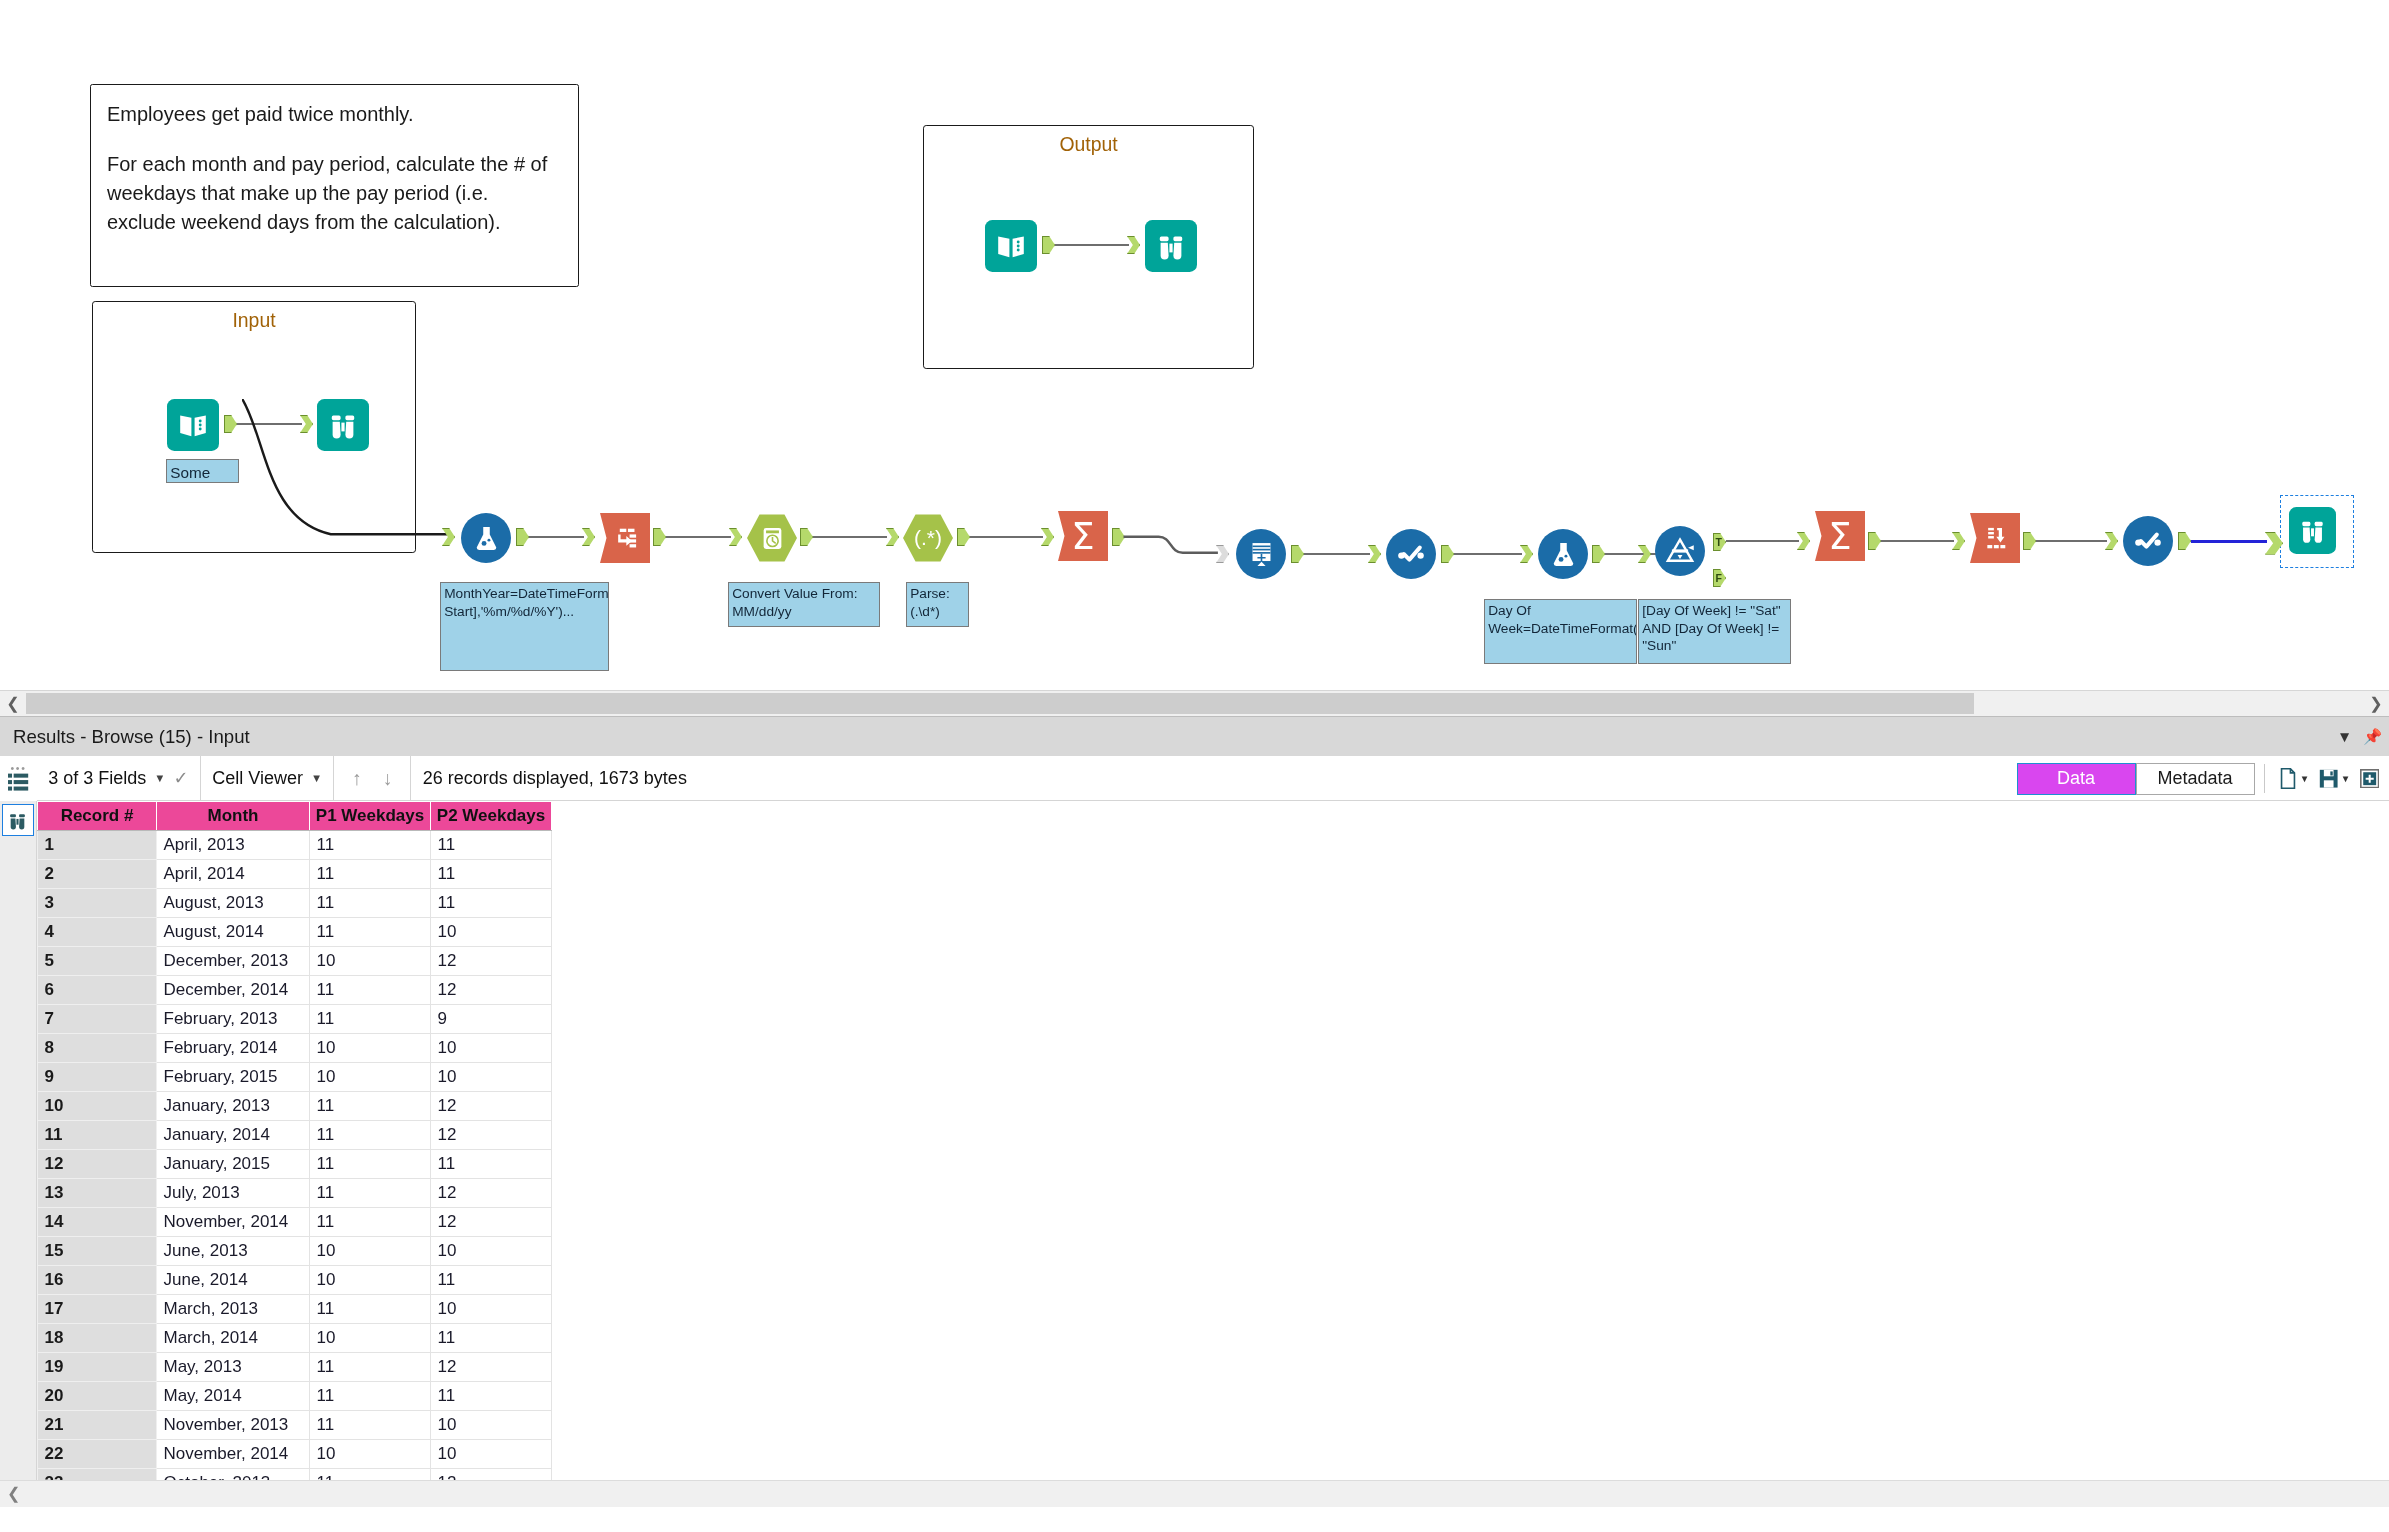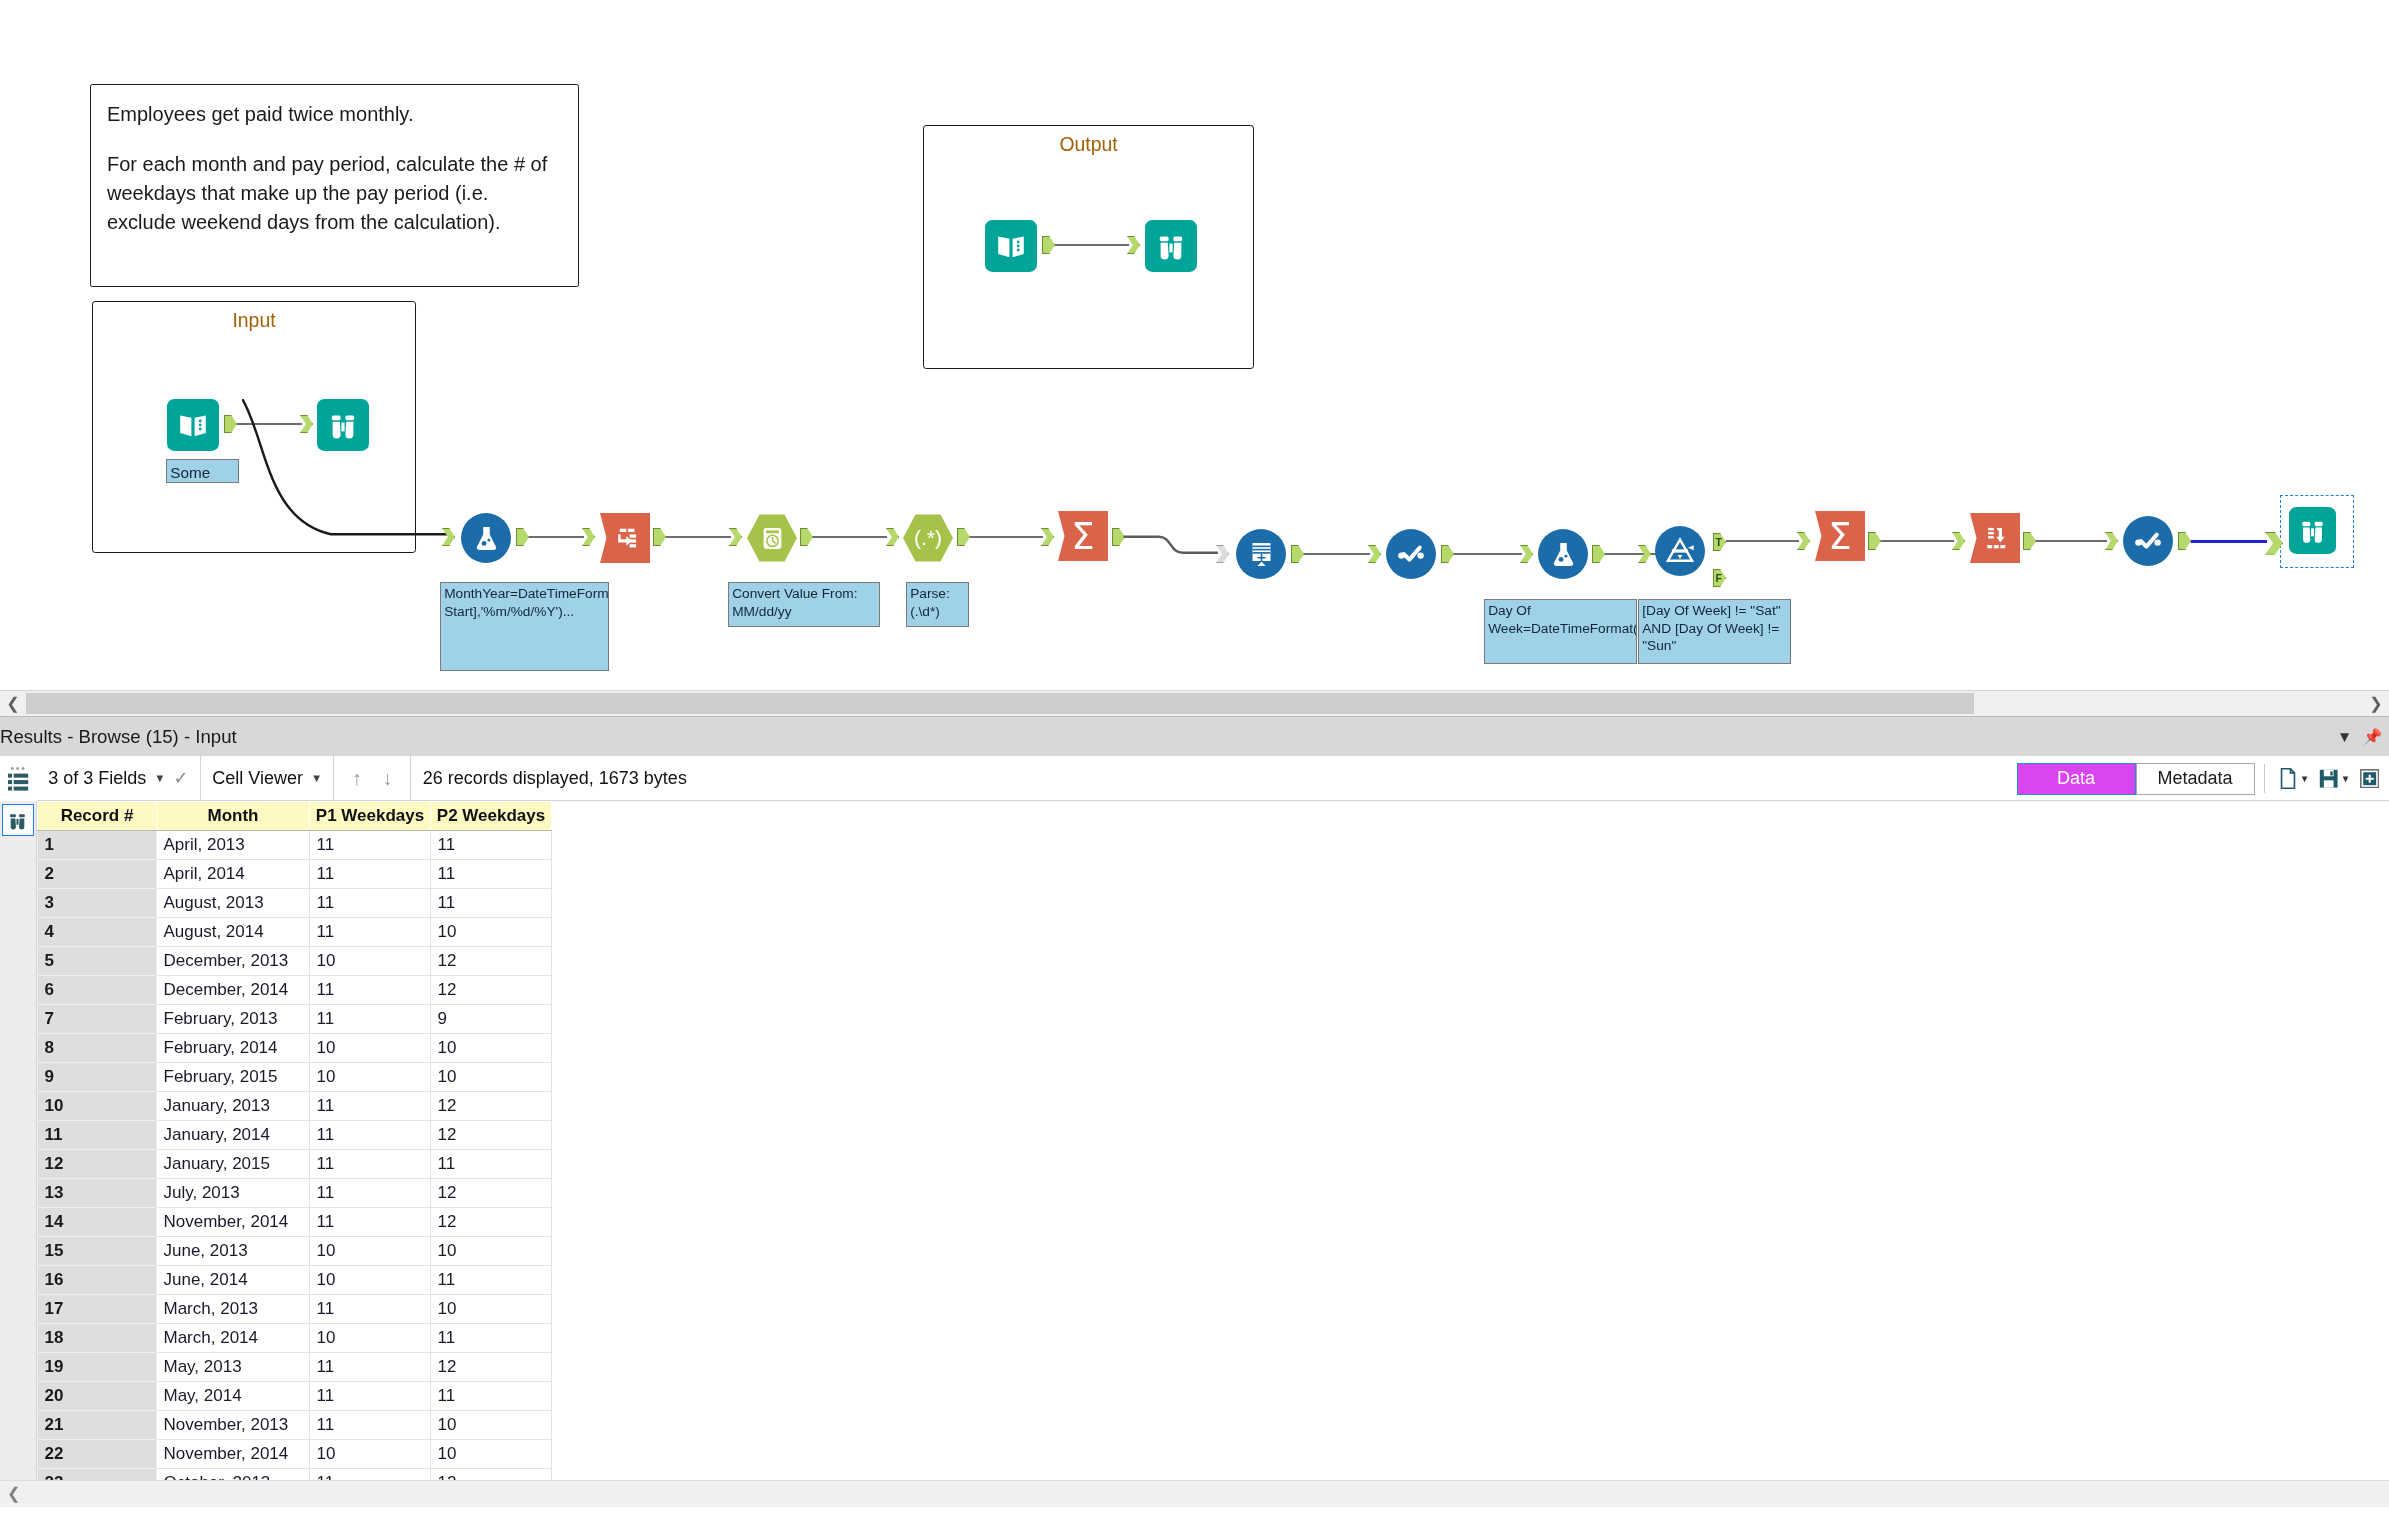--- a/index.html
+++ b/index.html
@@ -140,21 +140,21 @@
     position: absolute;
     left: 0; top: 716px;
     width: 2389px; height: 817px;
     background: #ffffff;
     border-top: 0.8px solid #bdbdbd;
   }
   #results-header {
     height: 39px;
     background: #d8d8d8;
     display: flex; align-items: center;
-    padding-left: 0;
+    padding-left: 13px;
     font-size: 18.6px;
     color: #1a1a1a;
     position: relative;
   }
   #results-header .hdr-icons {
     position: absolute; right: 6.5px; top: 0;
     height: 39px; display: flex; align-items: center; gap: 11.3px;
   }
   .hdr-icon { color: #333; font-size: 15.3px; cursor: default; }
 
@@ -223,21 +223,21 @@
     flex: 1;
     overflow: hidden;
     position: relative;
   }
   table.results {
     border-collapse: collapse;
     table-layout: fixed;
     font-size: 17px;
   }
   table.results th {
-    background: #fef9c3;
+    background: #ec4899;
     border: 0.8px solid #ffffff;
     border-bottom: 0.8px solid #b9b9b9;
     font-weight: bold;
     height: 29px;
     color: #111;
   }
   table.results td {
     border: 0.8px solid #e3e3e3;
     height: 29px;
     padding: 0 6.5px;

